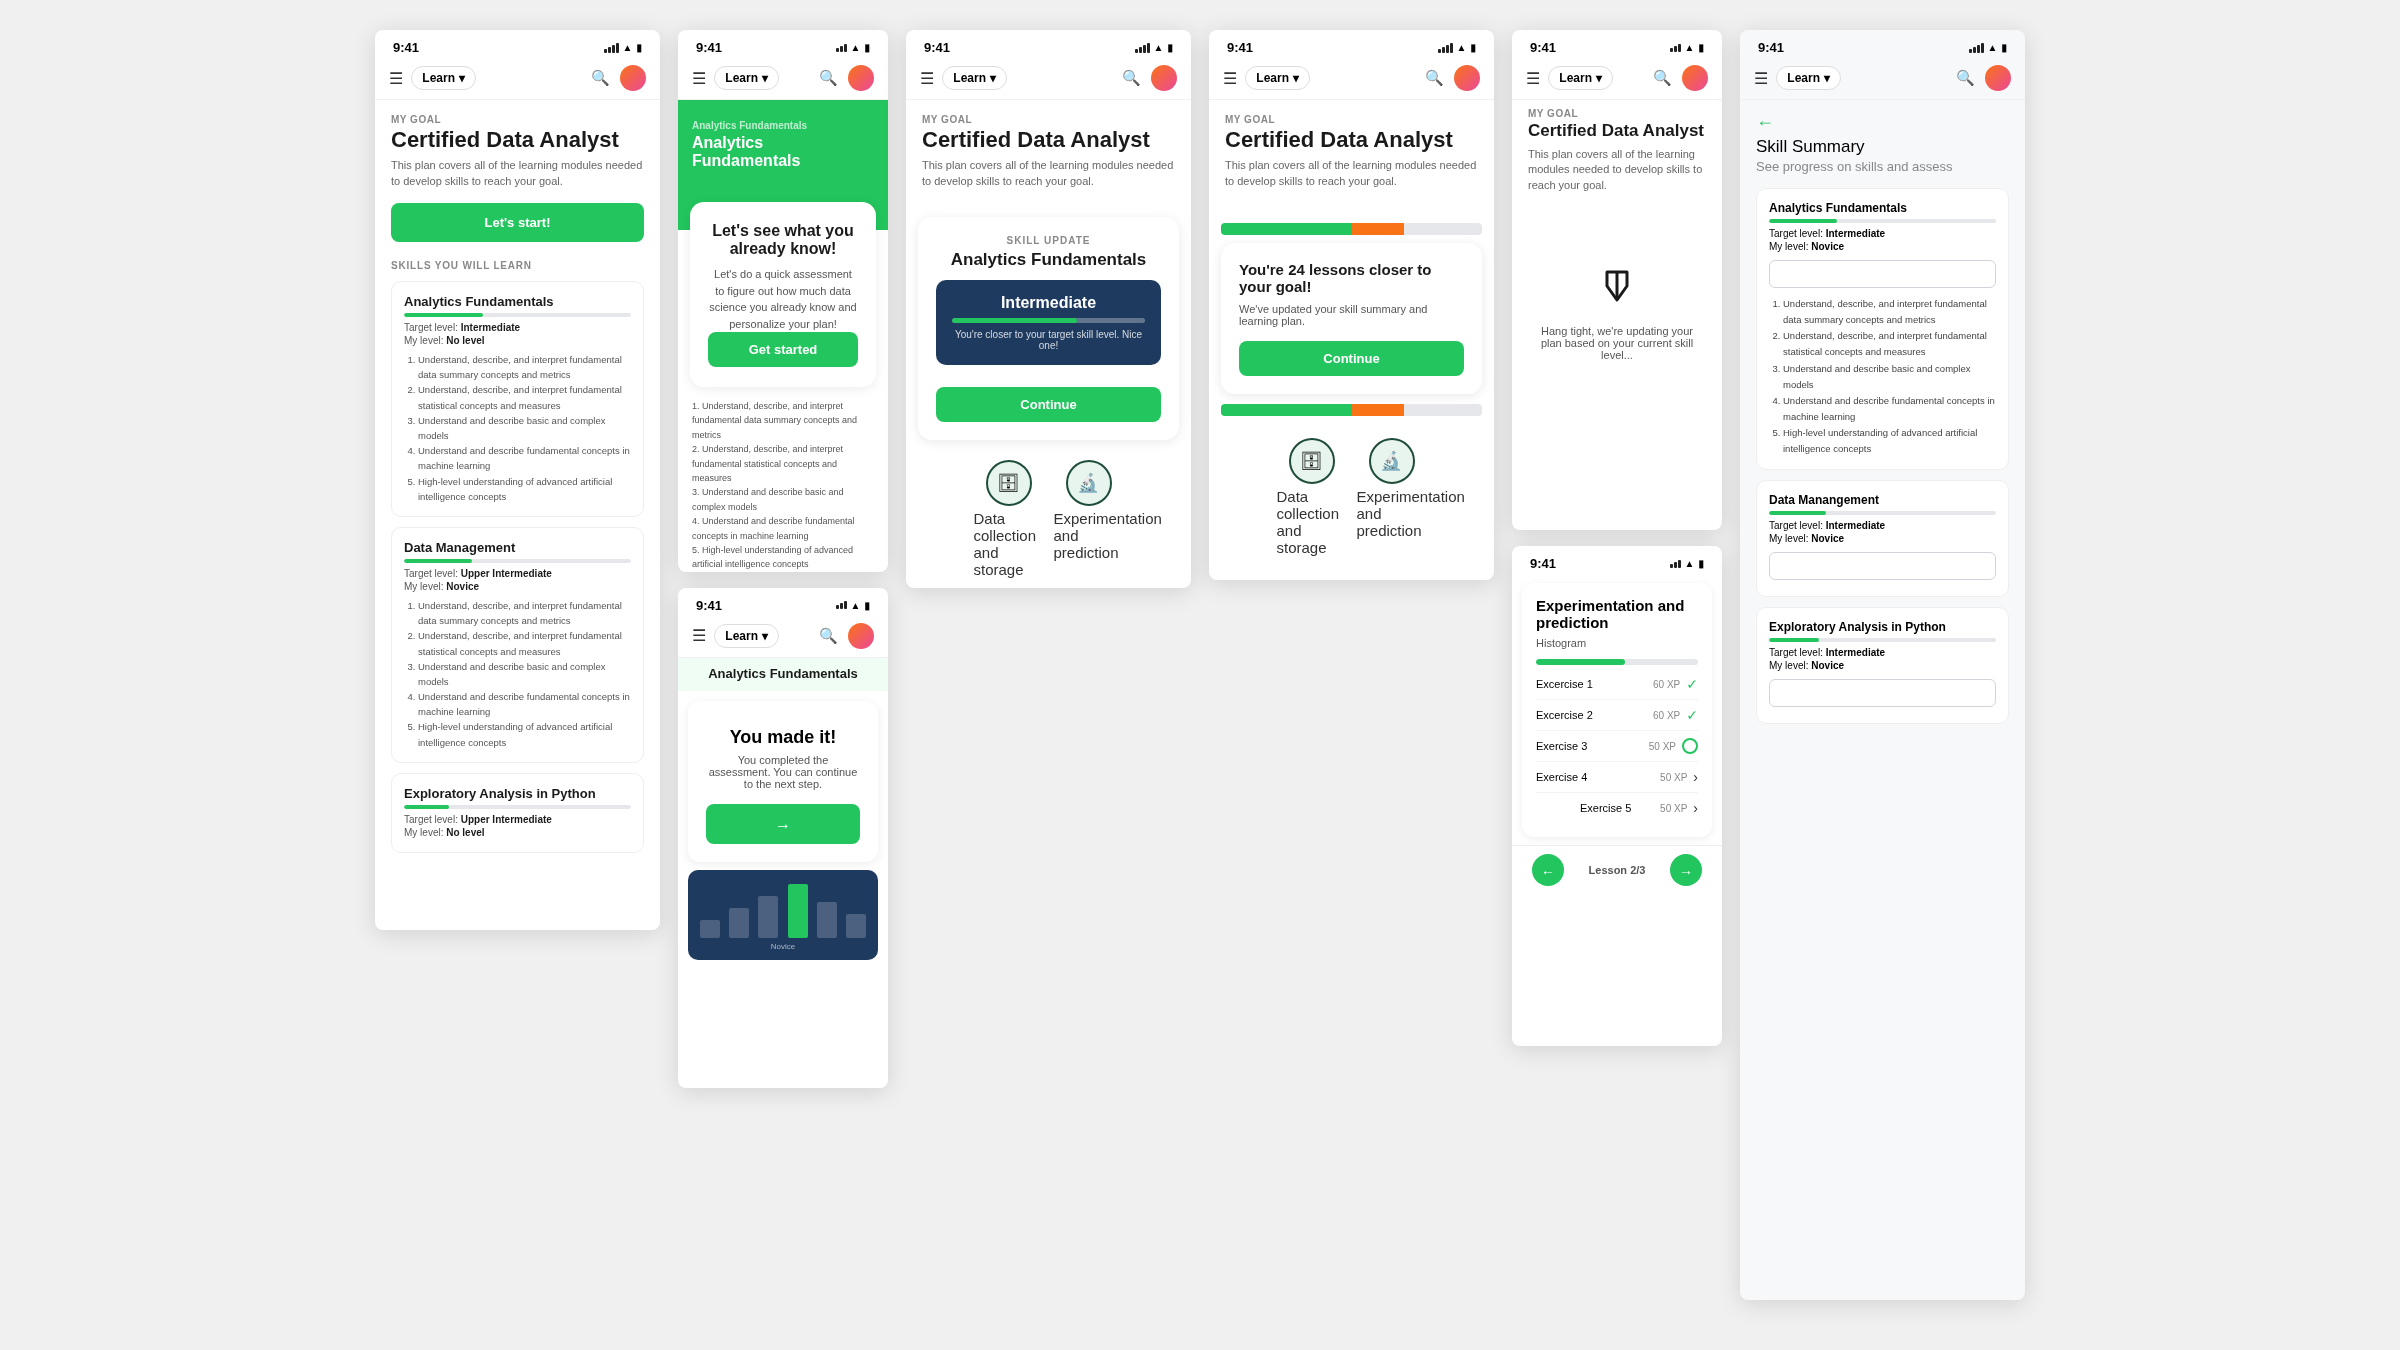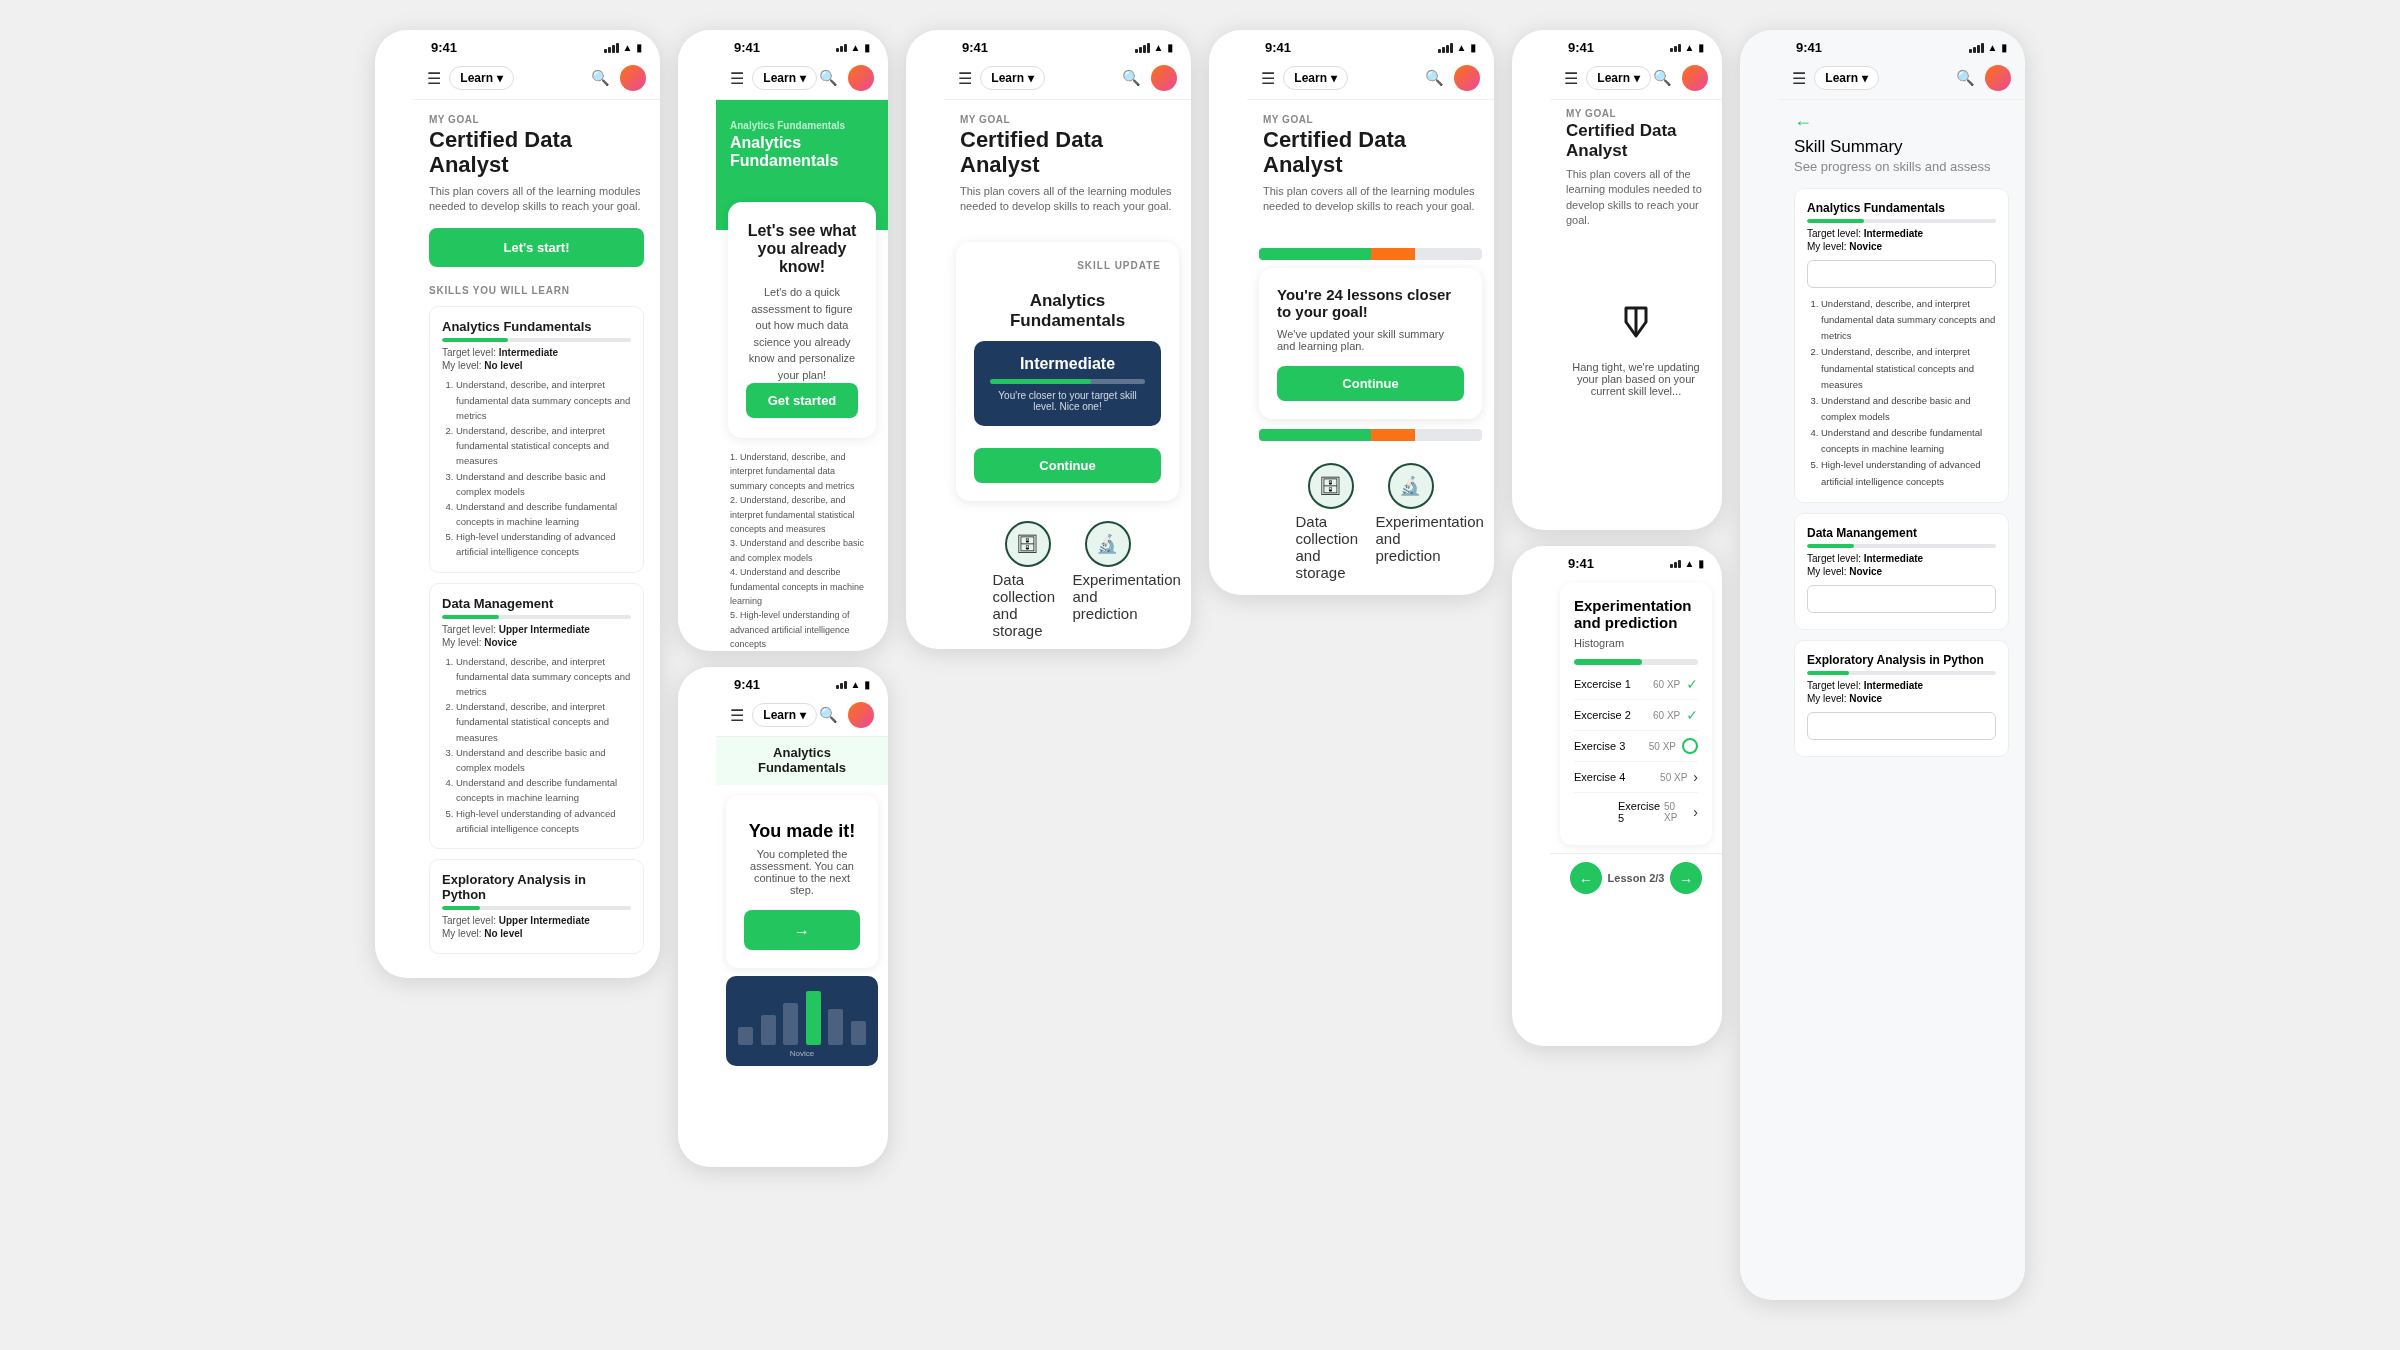--- a/index.html
+++ b/index.html
@@ -14,25 +14,24 @@
       padding: 30px 20px;
       gap: 0px;
     }
     .screens-container {
       display: flex;
       gap: 18px;
       align-items: flex-start;
     }
     .phone-frame {
       background: #fff;
-      border-radius: 32px;
+      border-radius: 8px;
       overflow: hidden;
       box-shadow: 0 4px 24px rgba(0,0,0,0.13);
       position: relative;
-      padding-left: 38px;
     }
     .phone-frame.small {
       width: 285px;
       min-height: 860px;
     }
     .phone-frame.medium {
       width: 210px;
       min-height: 490px;
     }
     
@@ -127,21 +126,21 @@
       border: none;
       border-radius: 8px;
       padding: 10px;
       width: 100%;
       font-size: 13px;
       font-weight: 700;
       cursor: pointer;
       text-align: center;
     }
     
-    .skill-update-label { font-size: 10px; color: #888; font-weight: 700; letter-spacing: 1px; text-align: right; margin-bottom: 20px; }
+    .skill-update-label { font-size: 10px; color: #888; font-weight: 700; letter-spacing: 1px; text-align: center; margin-bottom: 4px; }
     .skill-update-title { font-size: 17px; font-weight: 800; color: #1a1a1a; text-align: center; margin-bottom: 10px; }
     .intermediate-badge {
       background: #1e3a5f;
       color: #fff;
       border-radius: 10px;
       padding: 14px 16px;
       margin-bottom: 10px;
       text-align: center;
     }
     .badge-level { font-size: 16px; font-weight: 800; margin-bottom: 4px; }

